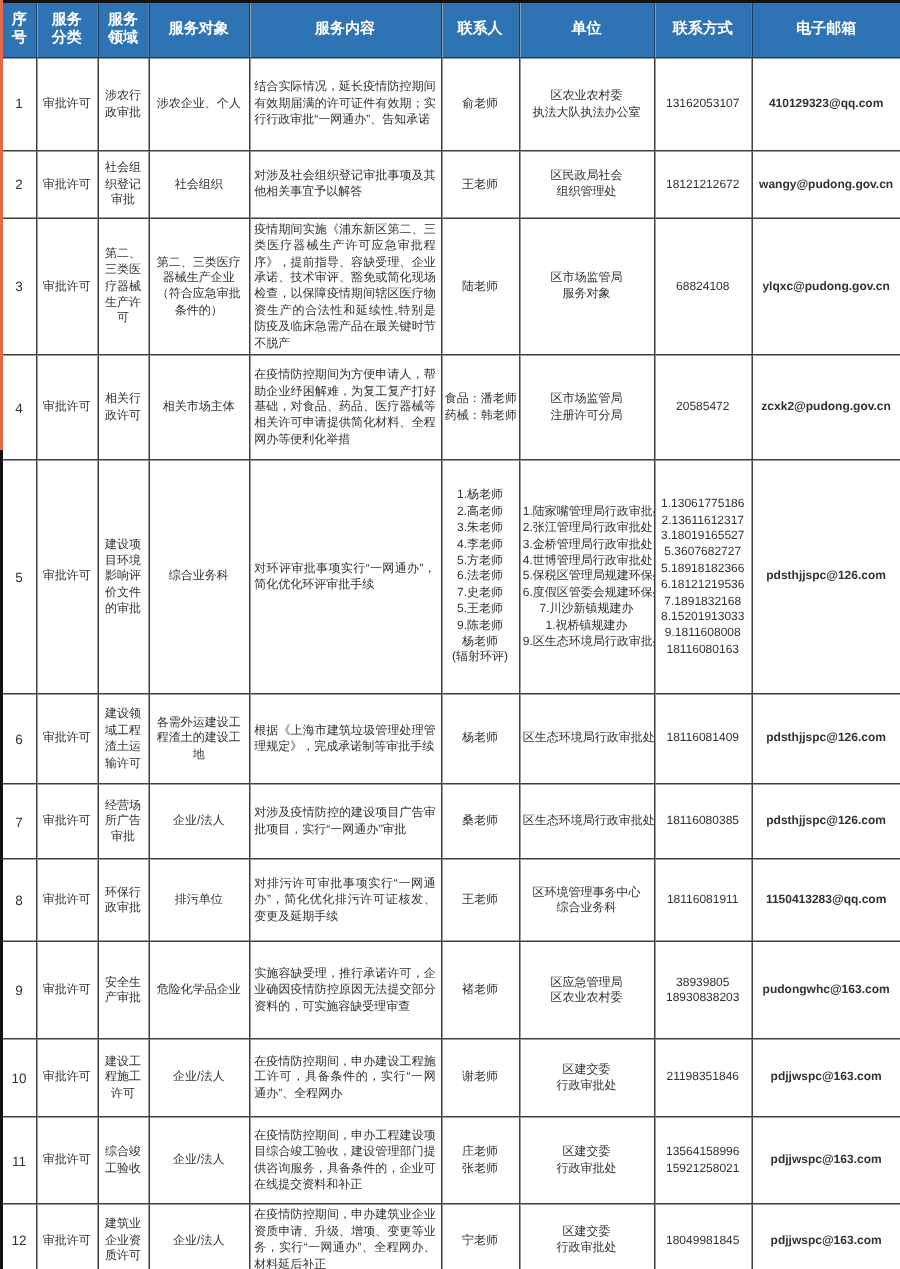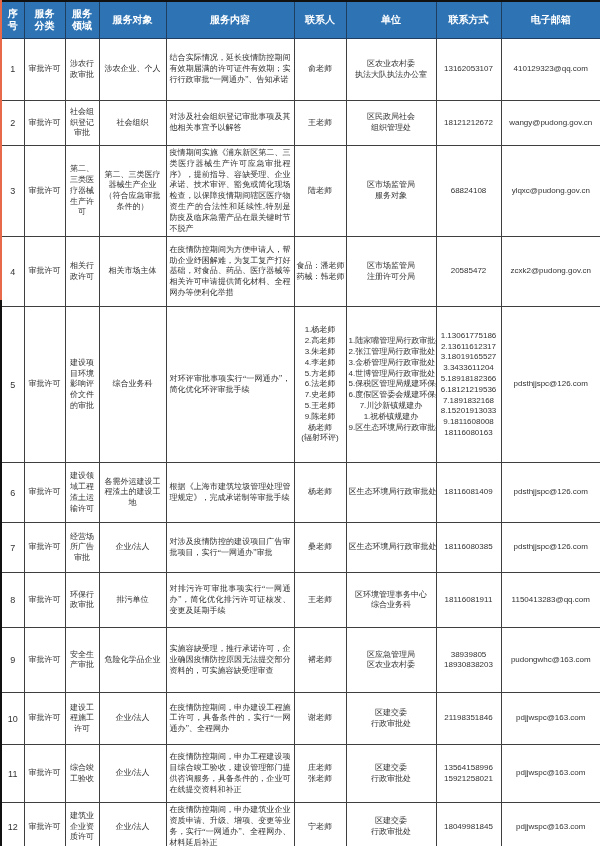--- a/index.html
+++ b/index.html
@@ -40,23 +40,22 @@
     font-size:10px;
     height:34px;
     line-height:1.25;
     border-color:#1f3f61;
   }
   .service-table td.col-seq { font-size:9px; }
   .service-table td.col-content {
     text-align:justify;
     text-align-last:left;
     padding:2px 3px;
-    font-family:Liberation Serif, serif;
-  }
-  .service-table td.col-email { font-size:8px; }
+  }
+  .service-table td.col-email { font-size:8px;font-weight:bold; }
   .service-table td .line { white-space:nowrap; }
 </style>
 </head>
 <body>
 
 <div class="page">
   <div class="left-accent"></div>
   <table class="service-table">
     <colgroup id="service-colgroup">
         <col style="width: 23px;">
@@ -204,21 +203,21 @@
             <div class="line">5.保税区管理局规建环保处</div>
             <div class="line">6.度假区管委会规建环保处</div>
             <div class="line">7.川沙新镇规建办</div>
             <div class="line">1.祝桥镇规建办</div>
             <div class="line">9.区生态环境局行政审批处</div>
           </td>
           <td class="col-phone">
             <div class="line">1.13061775186</div>
             <div class="line">2.13611612317</div>
             <div class="line">3.18019165527</div>
-            <div class="line">3.3433611204</div>
+            <div class="line">5.3607682727</div>
             <div class="line">5.18918182366</div>
             <div class="line">6.18121219536</div>
             <div class="line">7.1891832168</div>
             <div class="line">8.15201913033</div>
             <div class="line">9.1811608008</div>
             <div class="line">18116080163</div>
           </td>
           <td class="col-email">pdsthjjspc@126.com</td>
         </tr>
         <tr style="height: 60px;">

